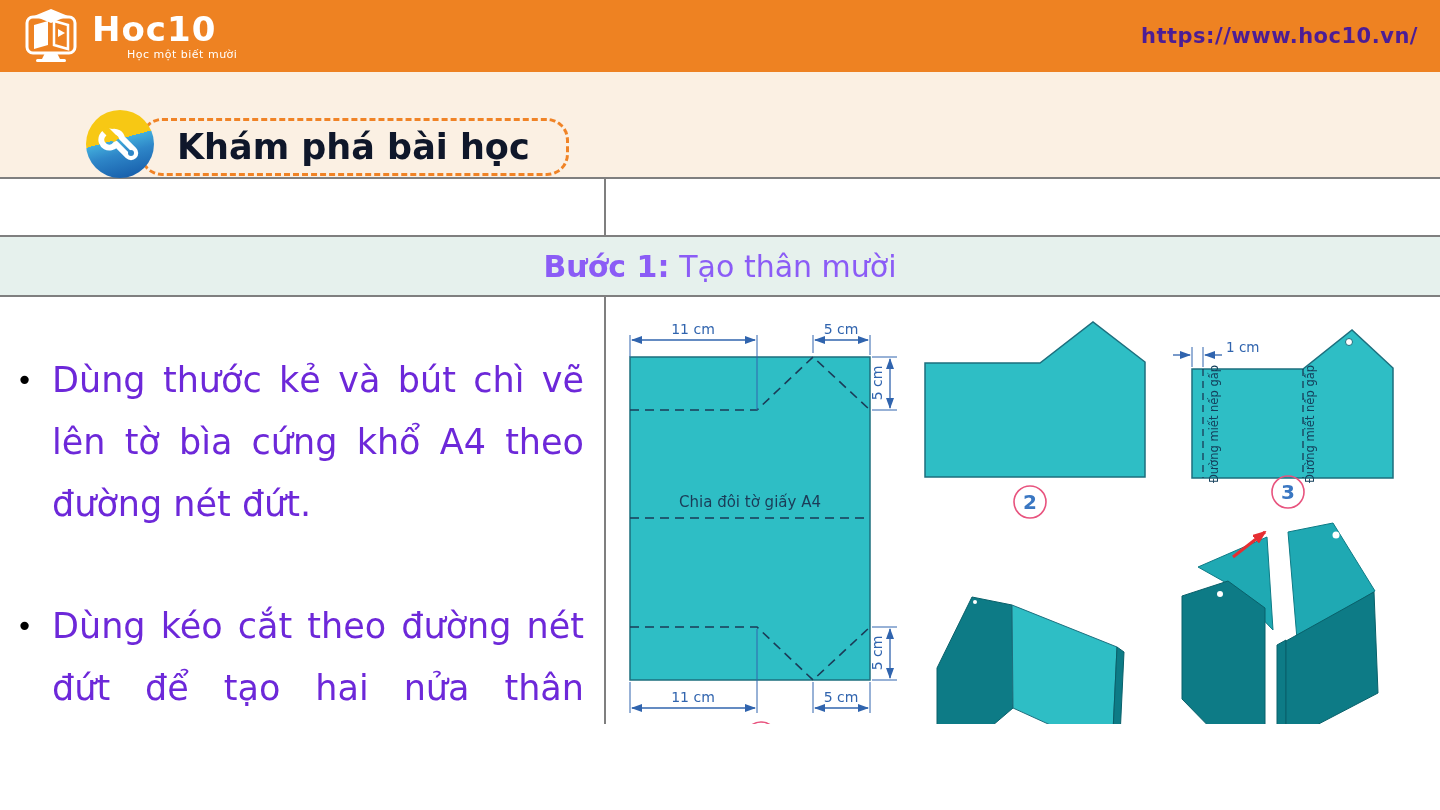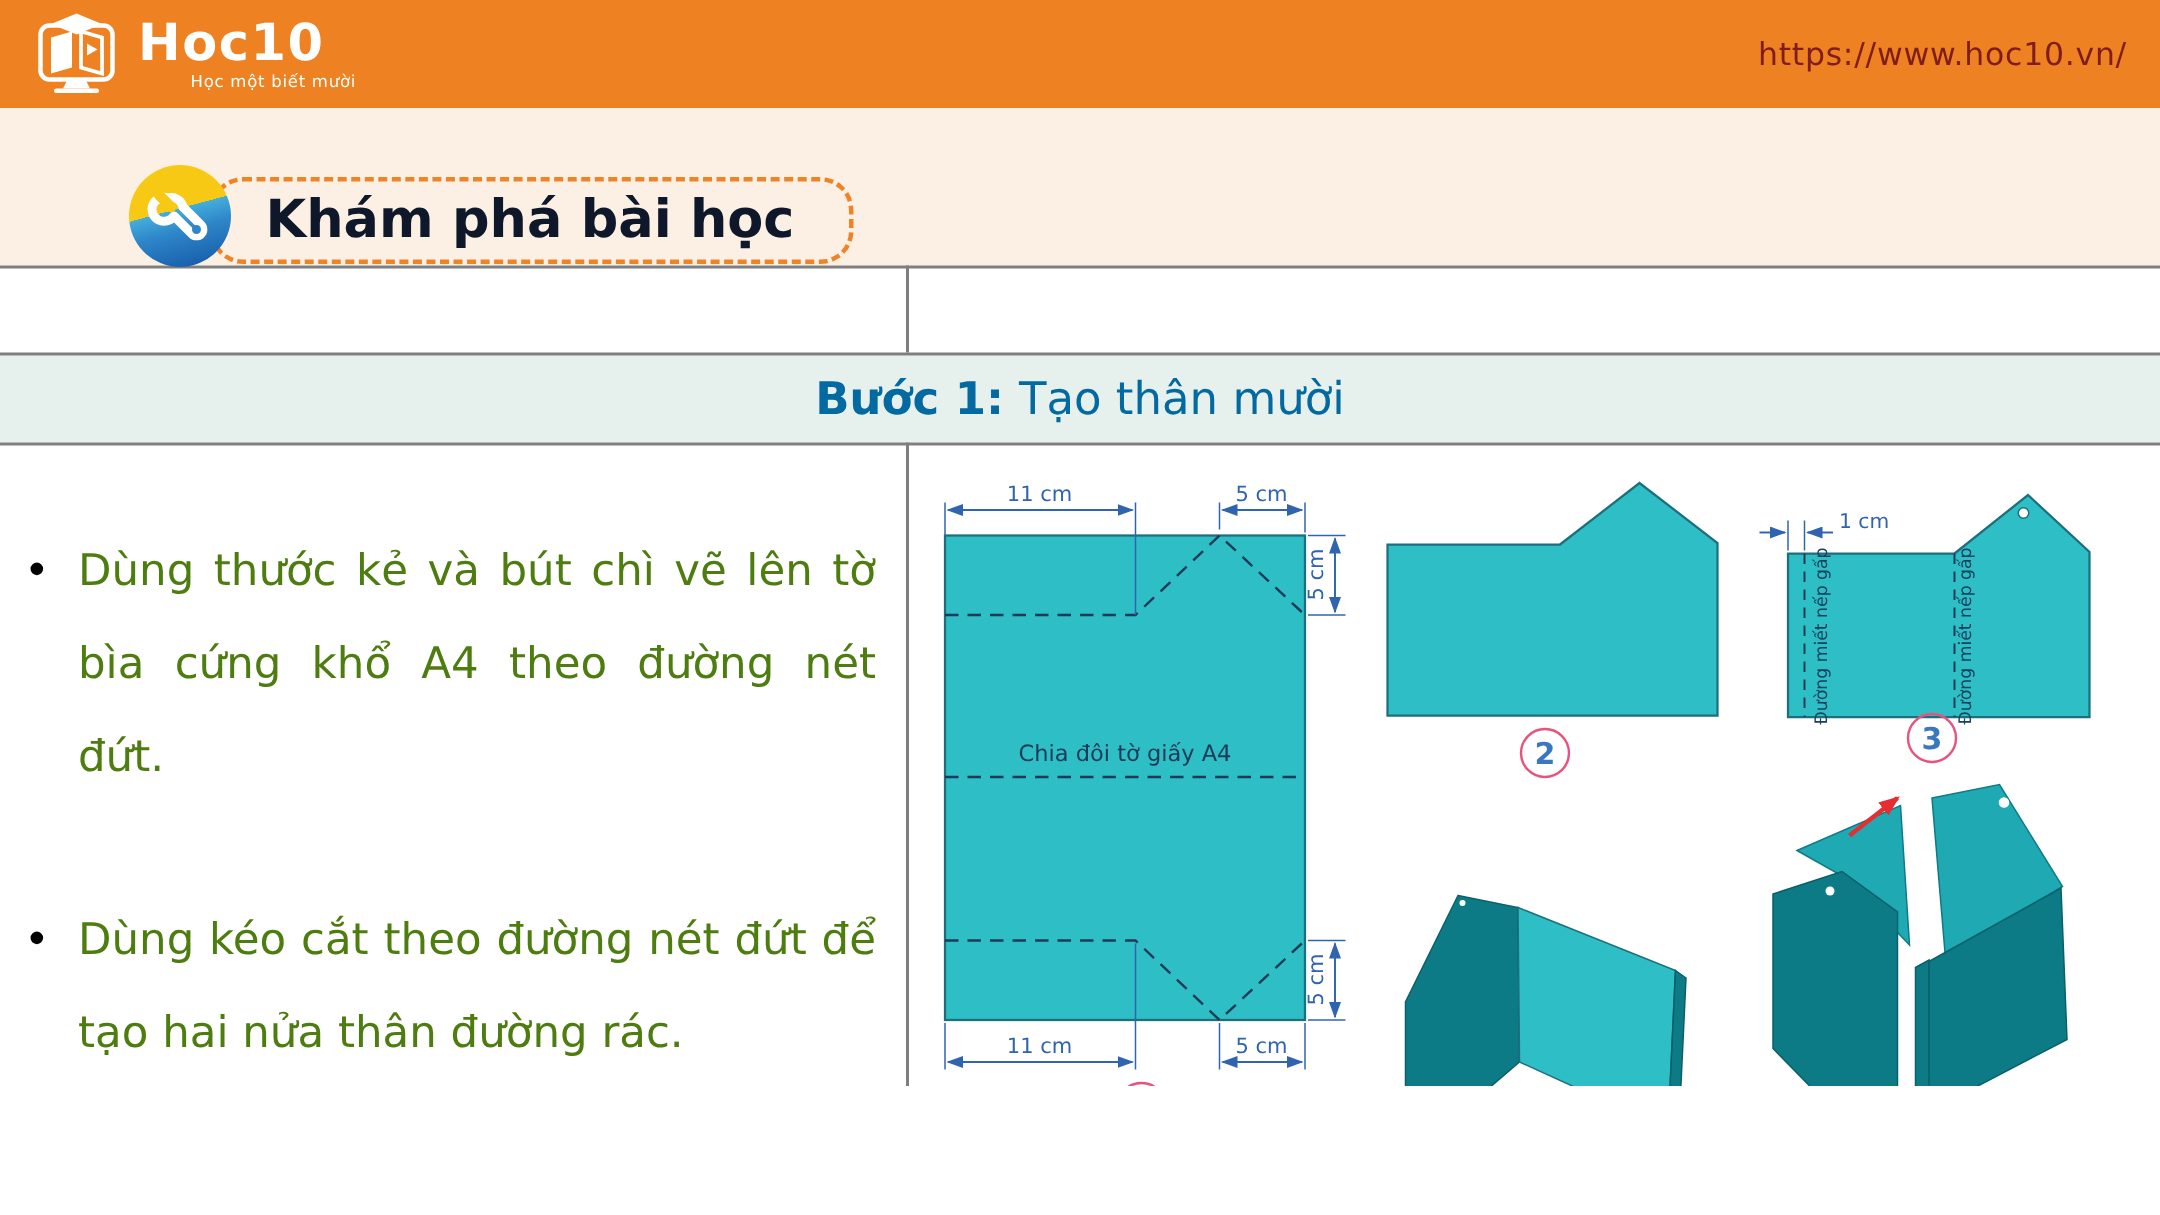--- a/index.html
+++ b/index.html
@@ -10,21 +10,21 @@
   }
   
   .topbar {
     position:absolute; left:0; top:0; width:1440px; height:72px;
     background:#EE8222; display:flex; align-items:center; justify-content:space-between;
     padding:0 22px;
   }
   .logo { display:flex; align-items:center; gap:12px; }
   .logo-title { color:#fff; font-weight:bold; font-size:34px; line-height:34px; letter-spacing:1px; }
   .logo-tagline { color:#fff; font-size:11px; margin-top:2px; letter-spacing:0.5px;margin-left:35px; }
-  .url { color:#7f1d1d; font-weight:normal; font-size:21px; letter-spacing:0.5px; }
+  .url { color:#4c1d95; font-weight:bold; font-size:21px; letter-spacing:0.5px; }
   
   .band {
     position:absolute; left:0; top:72px; width:1440px; height:105px;
     background:#FBF0E3;
   }
   .badge-pill {
     position:absolute; left:140px; top:46px; height:58px;
     border:3px dashed #F08326; border-radius:22px;
     display:flex; align-items:center; padding:0 36px 0 34px;
     color:#0f172a; font-weight:bold; font-size:35px;
@@ -42,32 +42,32 @@
     font-weight:bold; font-size:30px; color:#000;
   }
   .tbl-headR {
     position:absolute; left:605px; top:177px; width:835px; height:58px; background:#C9E3D9;
     display:flex; align-items:center; justify-content:center;
     font-weight:bold; font-size:30px; color:#000;
   }
   .step-row {
     position:absolute; left:0; top:237px; width:1440px; height:58px; background:#E6F1ED;
     display:flex; align-items:center; justify-content:center;
-    font-size:30px; color:#0369a1;
+    font-size:30px; color:#8b5cf6;
   }
   .step-row .b { font-weight:bold; margin-right:0.33em; }
   .cell-left {
     position:absolute; left:0; top:297px; width:604px; height:500px; background:#fff;
     padding:52px 20px 0 16px;
   }
   .bullet { display:flex; }
   .bullet + .bullet { margin-top:60px; }
   .bullet .dot { width:36px; font-size:29px; line-height:62px; color:#000; }
   .bullet p {
-    flex:1; margin:0; font-size:29px; line-height:62px; color:#4d7c0f;
+    flex:1; margin:0; font-size:35px; line-height:62px; color:#6d28d9;
     text-align:justify;
   }
   .cell-right { position:absolute; left:605px; top:295px; width:835px; height:503px; background:#fff; }
   
   .hline { position:absolute; left:0; width:1440px; height:2px; background:#7f7f7f; }
   .vline { position:absolute; width:2px; background:#7f7f7f; left:604px; }
   svg text { font-family:"DejaVu Sans", sans-serif; }
 </style>
 </head>
 <body>

